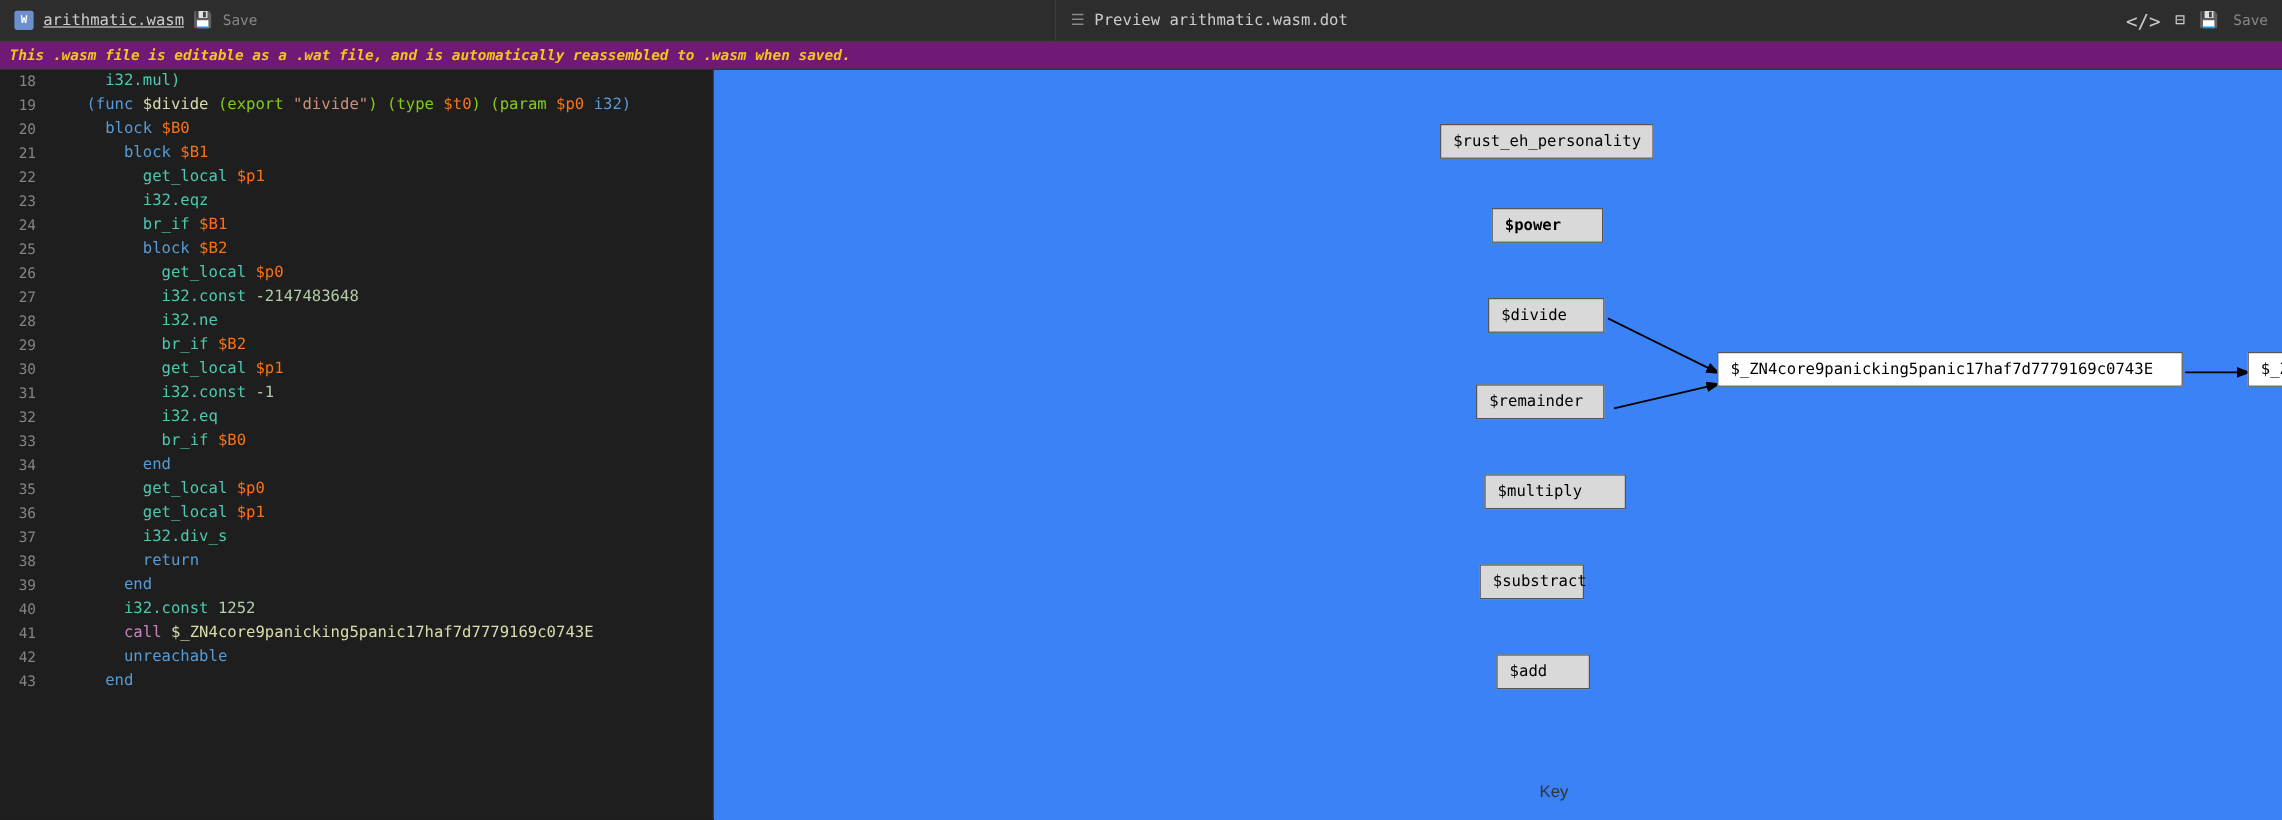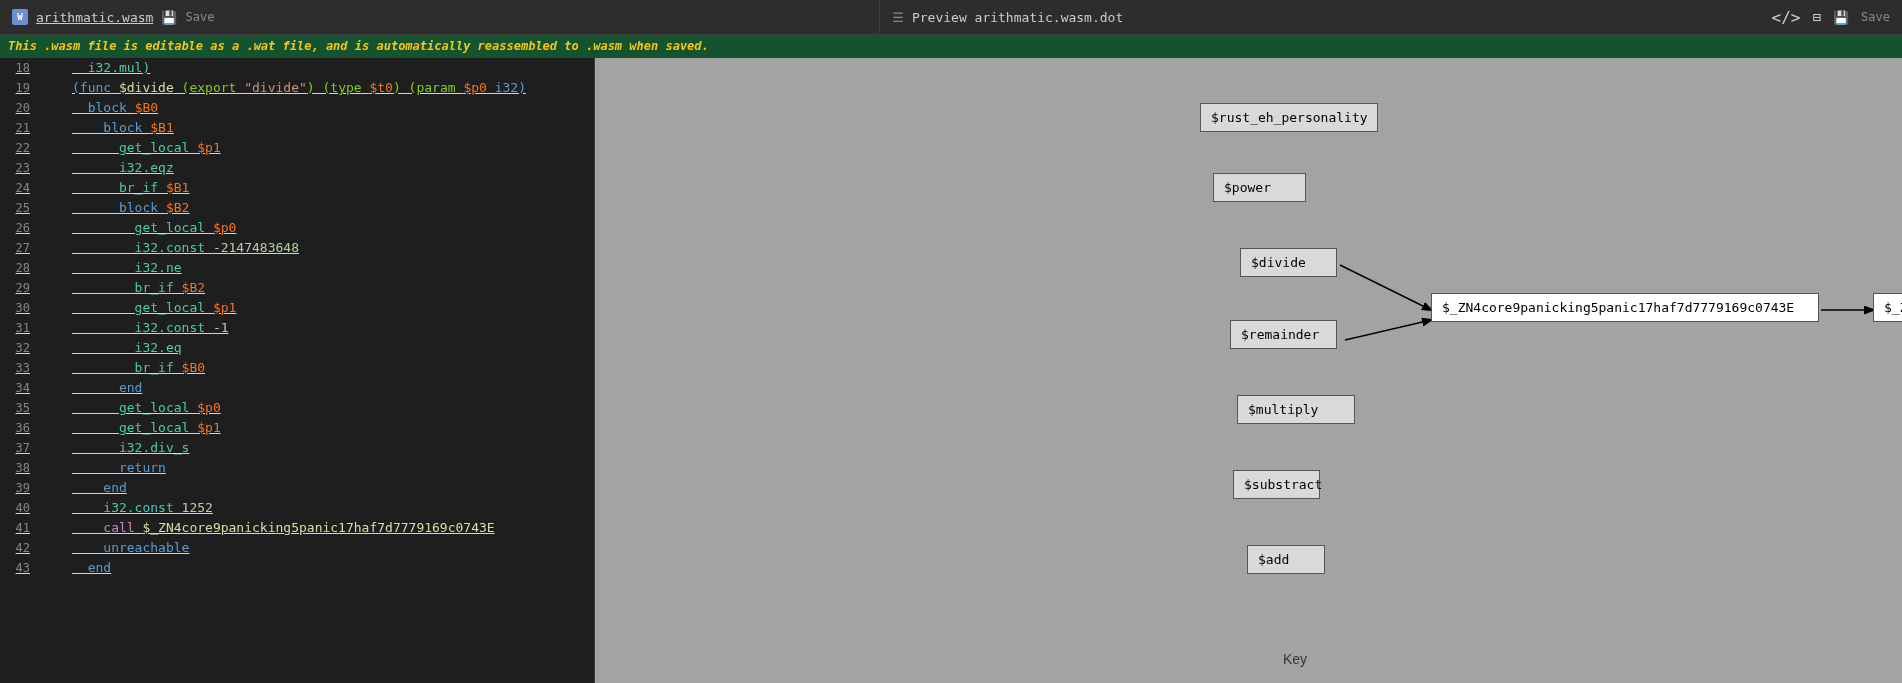--- a/index.html
+++ b/index.html
@@ -55,21 +55,21 @@
       cursor: pointer;
     }
     .icon-btn {
       color: #cccccc;
       font-size: 14px;
       cursor: pointer;
     }
 
     
     .warning-bar {
-      background: #14532d;
+      background: #701a75;
       color: #f5c518;
       font-size: 12px;
       font-weight: bold;
       font-style: italic;
       padding: 4px 8px;
       flex-shrink: 0;
       border-bottom: 1px solid #3c3c3c;
     }
 
     
@@ -94,21 +94,20 @@
       height: 100%;
       overflow: hidden;
     }
     .code-line {
       display: flex;
       align-items: flex-end;
       height: 20px;
       min-height: 20px;
       font-size: 13px;
       line-height: 20px;
-      text-decoration: underline;
     }
     .line-num {
       width: 40px;
       text-align: right;
       padding-right: 10px;
       color: #858585;
       font-size: 12px;
       flex-shrink: 0;
       user-select: none;
     }
@@ -124,21 +123,21 @@
     .c-func { color: #dcdcaa; }
     .c-var { color: #f97316; }
     .c-num { color: #b5cea8; }
     .c-instr { color: #4ec9b0; }
     .c-default { color: #84cc16; }
     .c-call { color: #c586c0; }
 
     
     .preview-panel {
       flex: 1;
-      background: #a3a3a3;
+      background: #3b82f6;
       overflow: auto;
       position: relative;
     }
     .graph-canvas {
       position: relative;
       width: 1400px;
       height: 620px;
     }
 
     
@@ -328,21 +327,21 @@
           <marker id="arrow" markerWidth="8" markerHeight="8" refX="6" refY="3" orient="auto">
             <path d="M0,0 L0,6 L8,3 z" fill="#000"></path>
           </marker>
         </defs>
       </svg>
 
       <div class="graph-node" style="left:605px; top:45px; width:178px;">
         <span>$rust_eh_personality</span>
       </div>
 
-      <div class="graph-node" style="left:618px; top:115px; width:93px;">
+      <div class="graph-node" style="left:648px; top:115px; width:93px;font-weight:bold;">
         <span>$power</span>
       </div>
 
       <div class="graph-node" style="left:645px; top:190px; width:97px;">
         <span>$divide</span>
       </div>
 
       <div class="graph-node" style="left:635px; top:262px; width:107px;">
         <span>$remainder</span>
       </div>

